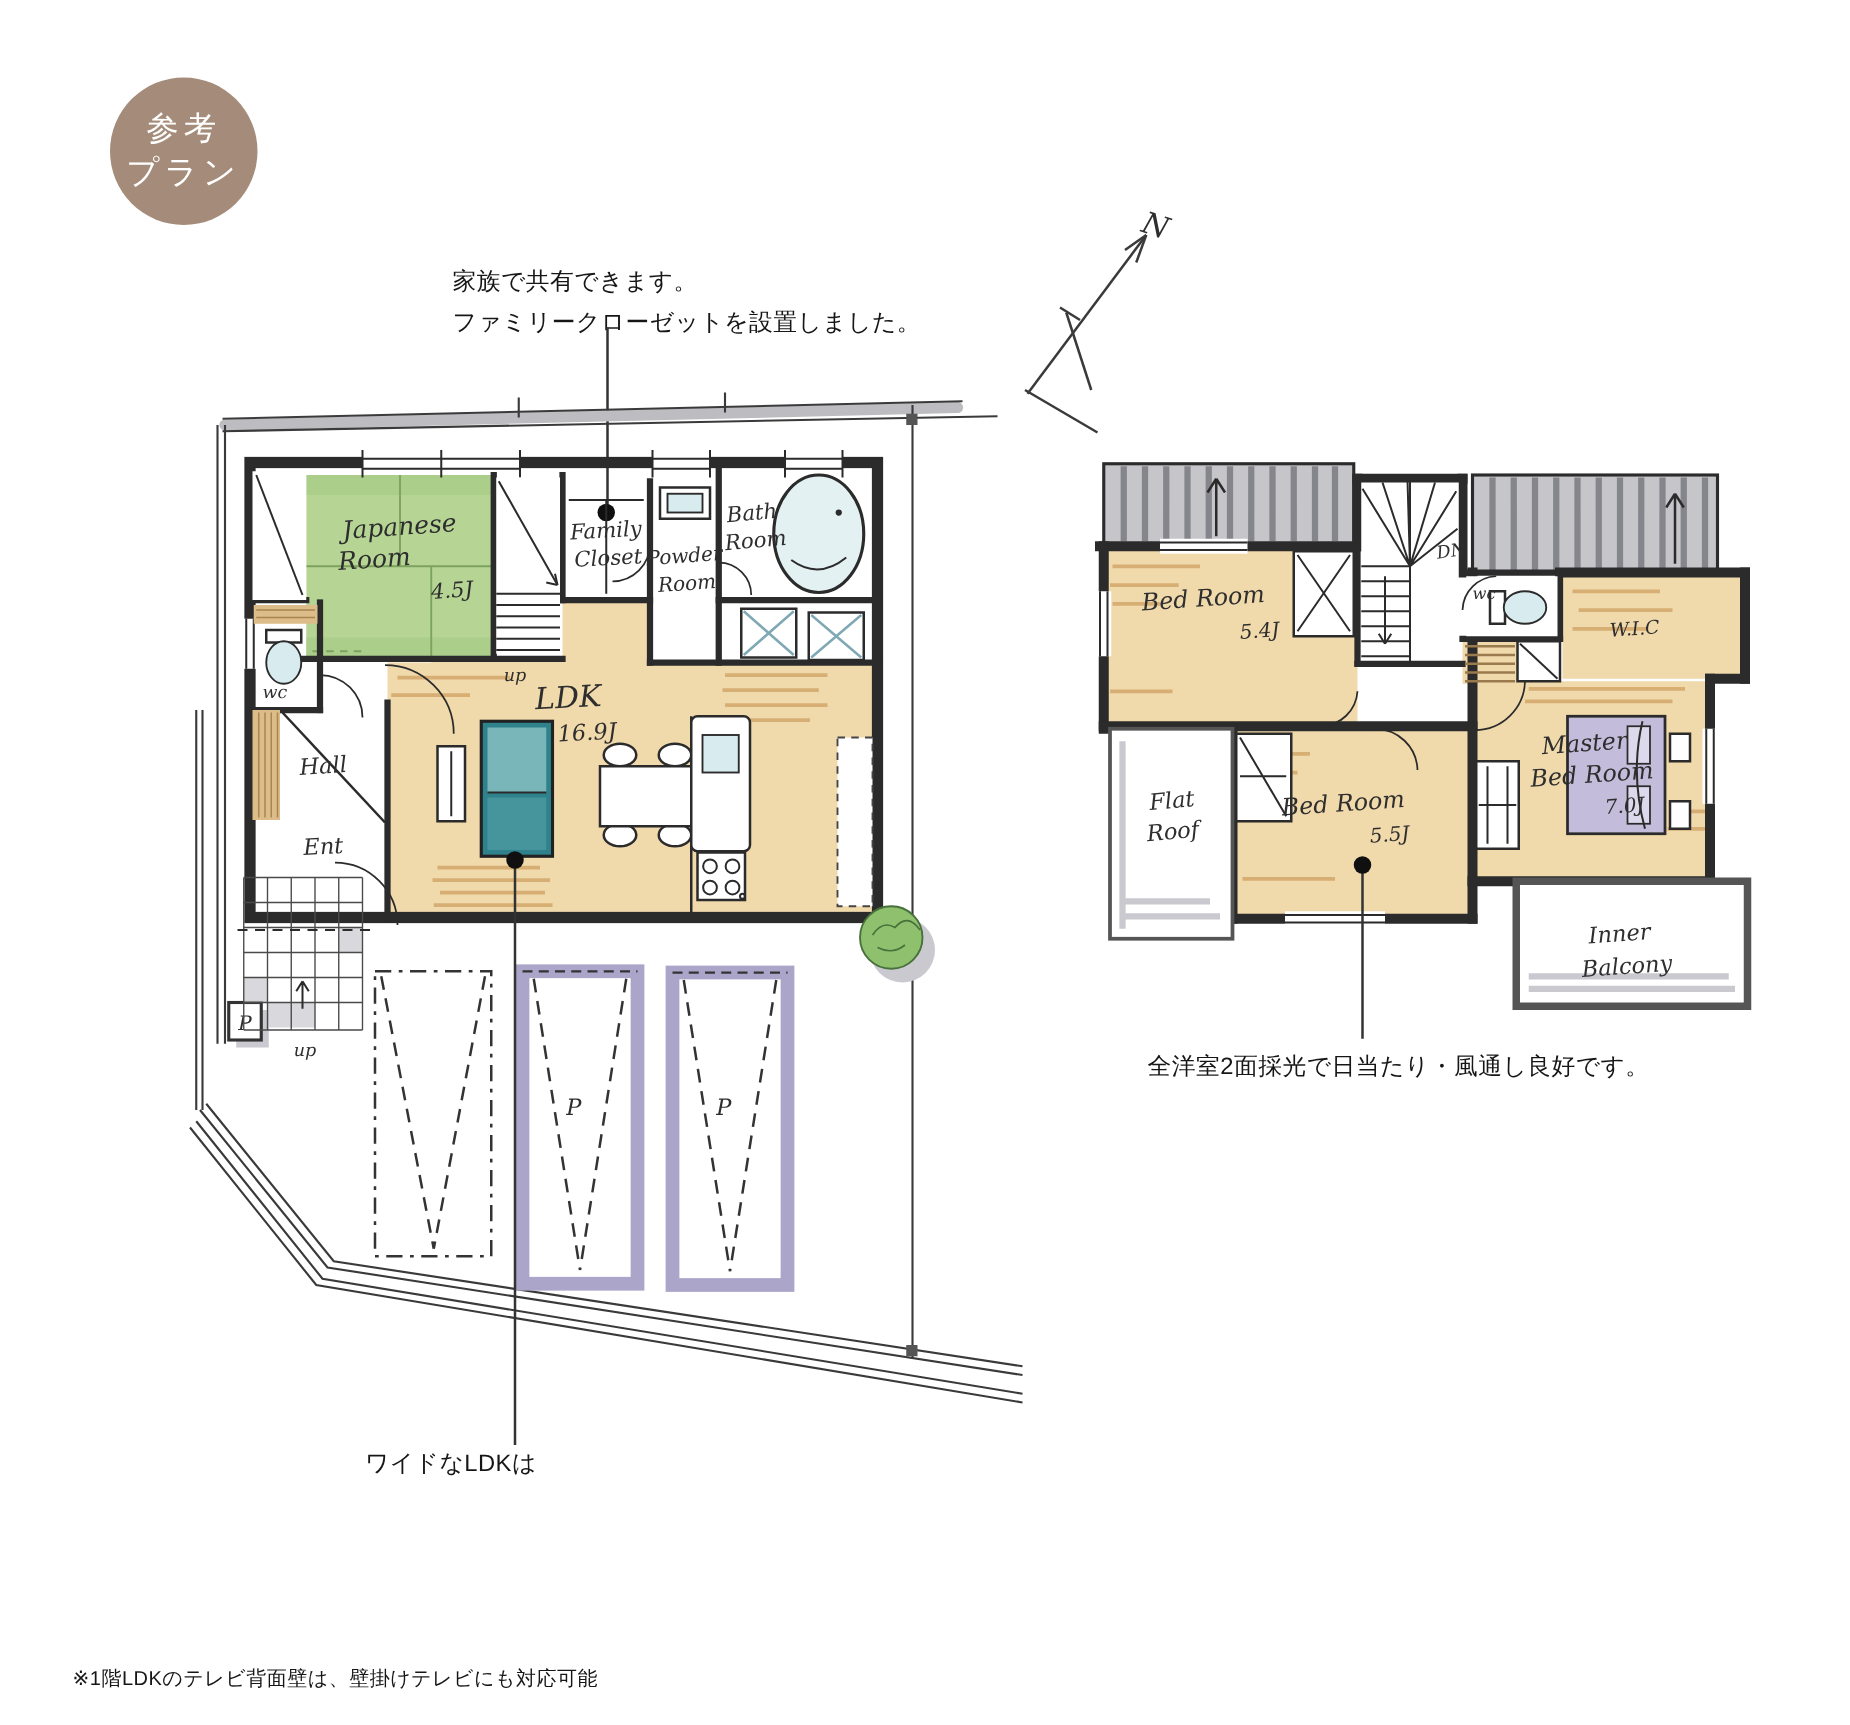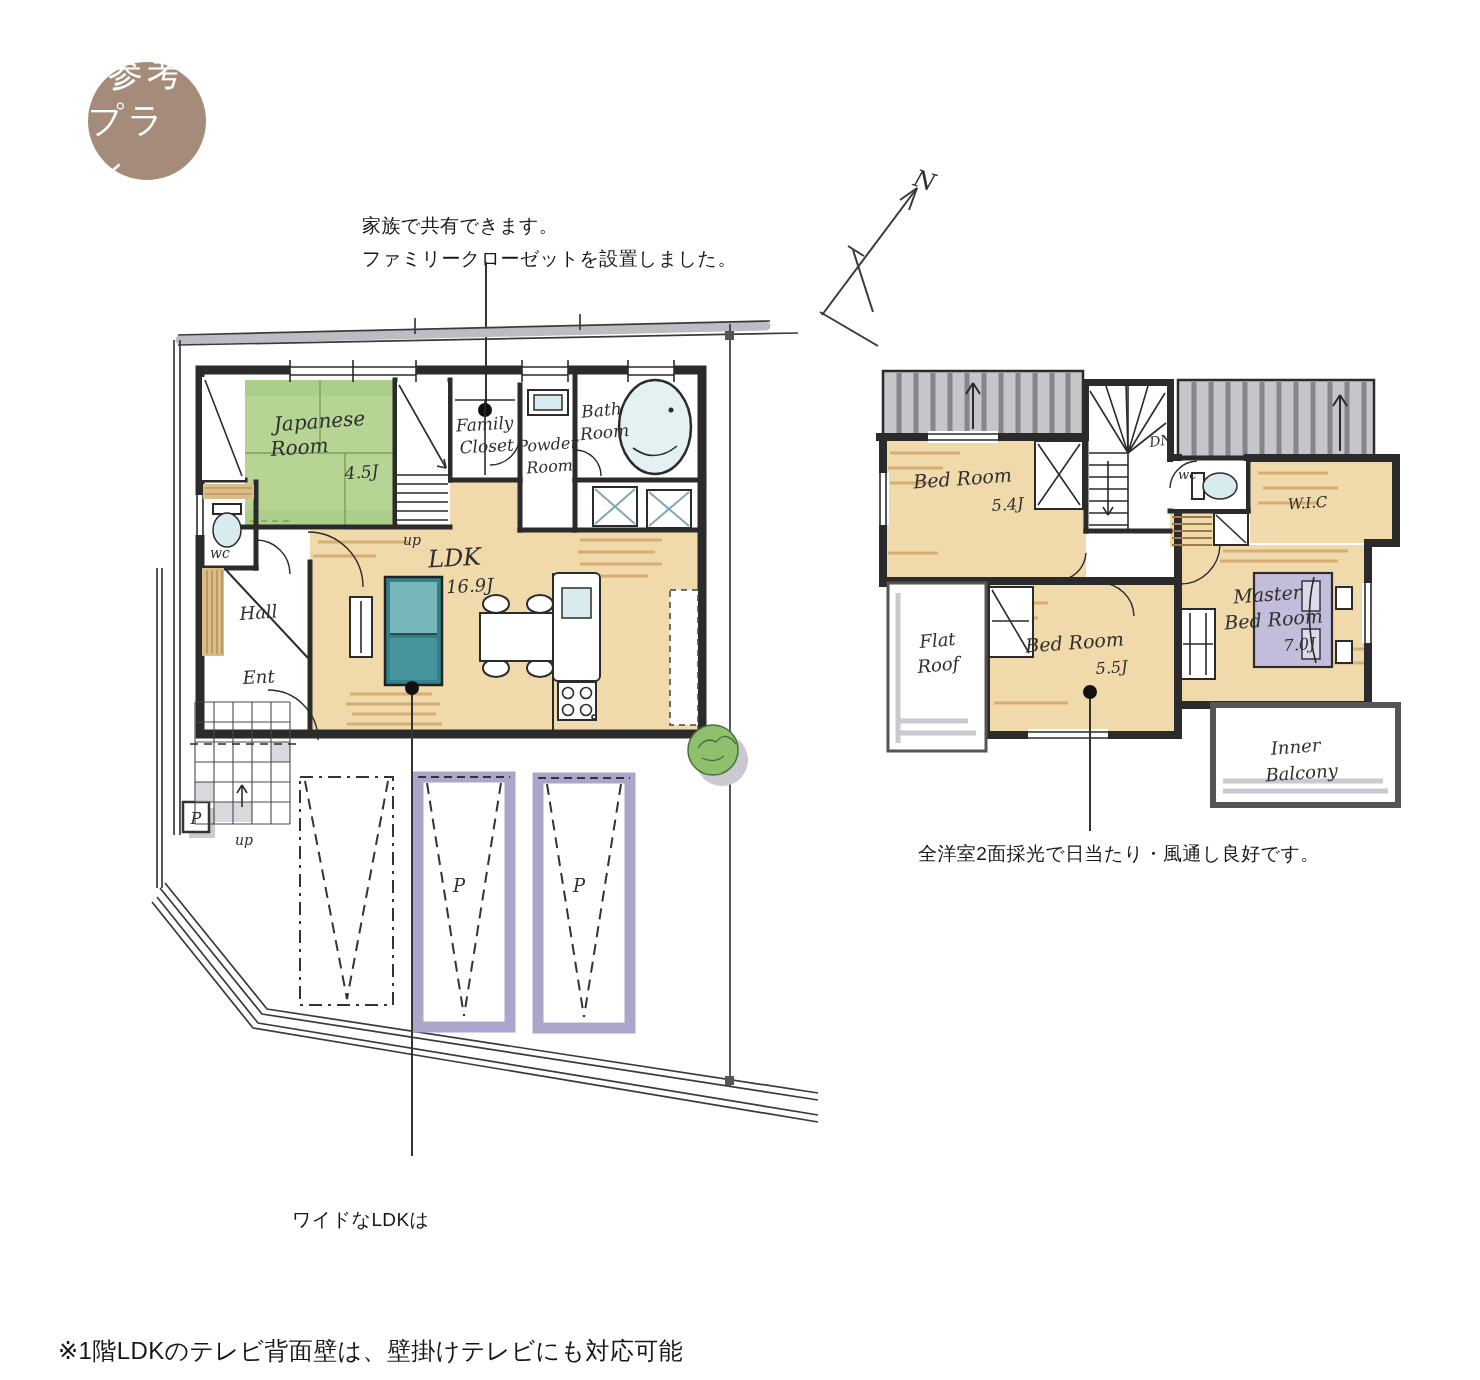--- a/index.html
+++ b/index.html
@@ -1,25 +1,25 @@
 <!DOCTYPE html>
 <html style="--ink: #2b2b2b; --badge: #a58c7a; --tatami: #b6d595; --tatamiDark: #7da25e; --floor: #f0d9ab; --floorDark: #cfa063; --aqua: #d8ecef; --wood: #dcbc88; --sofa: #46959d; --sofaLight: #79b6ba; --sofaDark: #2f828c; --parking: #aba6c9; --bed: #c3bddb; --bedLight: #ddd9ec; --roof: #c6c5ca; --roofDark: #85858c; --shadow: #c9c9cf; --boundary: #bcbcc1; --tree: #8ec06e;"><head>
 <meta charset="utf-8">
 <style>
   html,body{margin:0;padding:0;width:1480px;height:1380px;background:#fff;overflow:hidden;}
   .abs{position:absolute;}
   
   #badge{left:88px;top:62px;width:118px;height:118px;border-radius:50%;
     background:var(--badge);color:#fff;display:flex;flex-direction:column;
     align-items:center;justify-content:center;font-family:"DejaVu Serif","Liberation Serif",serif;
-    font-size:35px;line-height:1.35;letter-spacing:4px;}
+    font-size:26px;line-height:1.35;letter-spacing:4px;}
   
   .jp{font-family:"Liberation Sans","DejaVu Sans",sans-serif;color:#161616;
     font-size:19px;line-height:1.72;letter-spacing:.4px;white-space:nowrap;}
-  .note{font-size:24px;text-align:center;}
+  .note{font-size:16px;text-align:center;}
   .leader{background:#333;}
   .dot{width:14px;height:14px;border-radius:50%;background:#101010;}
   
   .wall{fill:none;stroke:var(--ink);stroke-linecap:square;}
   .w9{stroke-width:9;} .w8{stroke-width:8;} .w5{stroke-width:5;}
   .thin{fill:none;stroke:var(--ink);stroke-width:1.6;}
   .thin2{fill:none;stroke:var(--ink);stroke-width:2;}
   .bnd{fill:none;stroke:#3a3a3a;stroke-width:1.7;}
   .bndbar{fill:none;stroke:var(--boundary);stroke-width:9;stroke-linecap:round;}
   .tatami{fill:var(--tatami);} .tgrid{fill:none;stroke:var(--tatamiDark);stroke-width:1.5;}
@@ -442,21 +442,21 @@
     <path class="arc" d="M232,230 A34,34 0 0 1 266,263"></path>
     <path class="arc" d="M218,200 A30,30 0 0 1 189,228"></path>
   </g>
 
   <g>
     <path d="M222,339 V478" stroke="#333" stroke-width="2"></path>
     <circle cx="222" cy="339" r="7" fill="#101010"></circle>
   </g>
 </svg>
 
-<div class="abs jp" style="left:292px;top:1156px;margin-top:48px;">
+<div class="abs jp" style="left:292px;top:1156px;">
   <div>ワイドなLDKは</div>
 </div>
 
 <div class="abs jp" style="left:918px;top:838px;">
   <div>全洋室2面採光で日当たり・風通し良好です。</div>
 </div>
 
 <div class="abs jp note" style="left:58px;top:1330px;">
   <div>※1階LDKのテレビ背面壁は、壁掛けテレビにも対応可能</div>
 </div>

